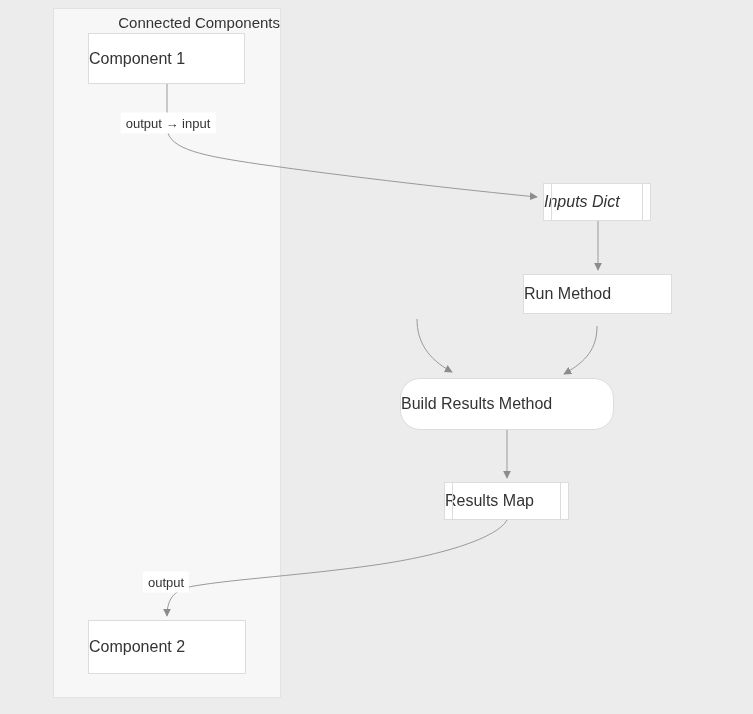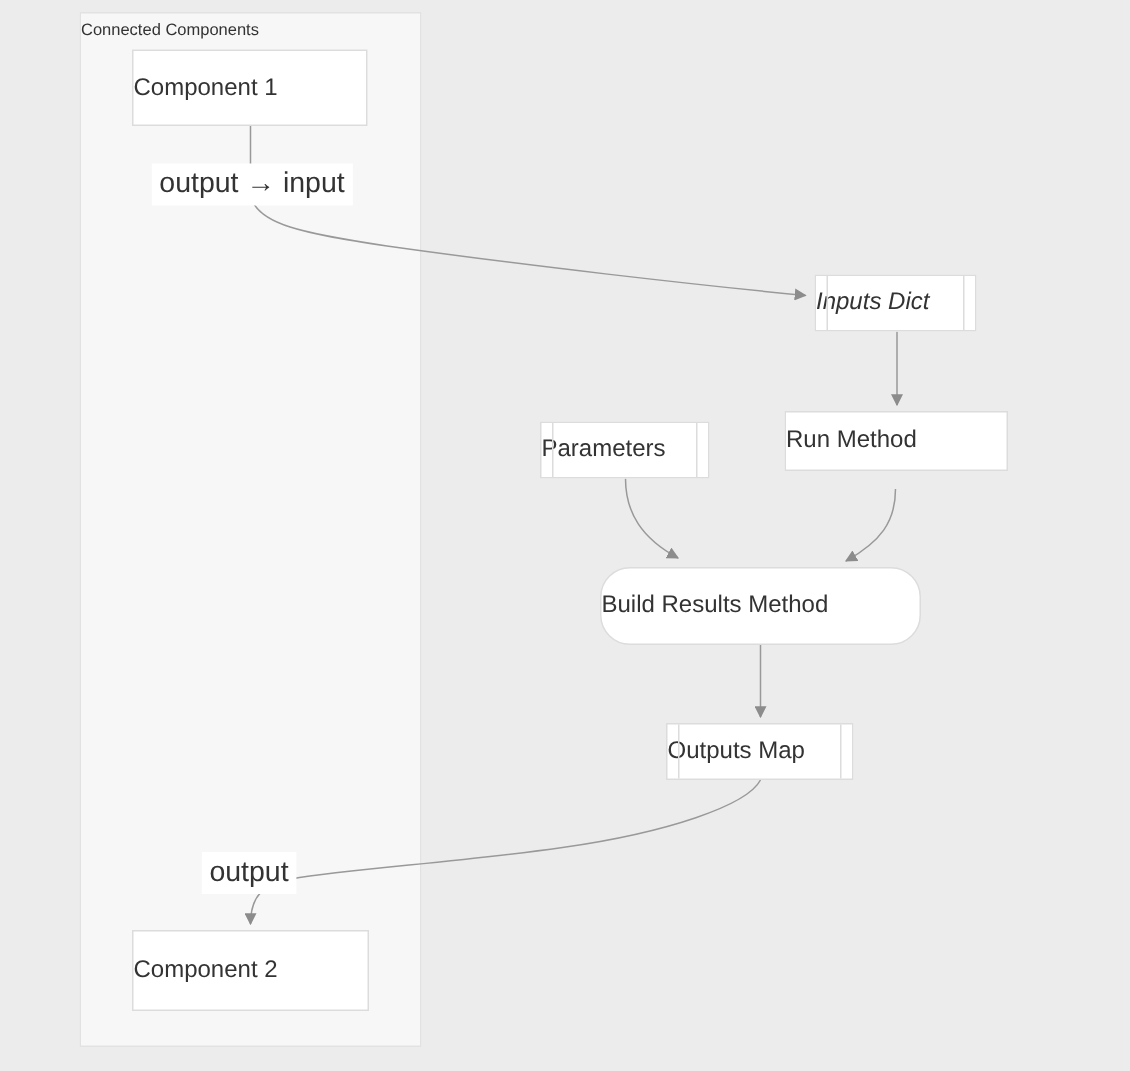--- a/index.html
+++ b/index.html
@@ -24,22 +24,22 @@
 
   .cluster {
     position: absolute;
     background: var(--cluster-bg);
     border: 1px solid var(--cluster-border);
     z-index: 1;
   }
   .cluster-title {
     position: absolute;
     top: 5px; left: 0; right: 0;
-    text-align: left;
-    font-size: 11px;
+    text-align: right;
+    font-size: 15px;
     color: var(--text);
     white-space: nowrap;
   }
 
   #edges {
     position: absolute;
     left: 0; top: 0;
     z-index: 2;
     pointer-events: none;
   }
@@ -65,21 +65,21 @@
     border-left: 1px solid var(--node-border);
   }
   .node.subroutine::before { left: 7px; }
   .node.subroutine::after  { right: 7px; }
 
   .edge-label {
     position: absolute;
     transform: translate(-50%, -50%);
     background: var(--node-bg);
     padding: 3px 5px;
-    font-size: 19px;
+    font-size: 13px;
     white-space: nowrap;
     z-index: 3;
   }
 
   
   #cluster-connected { left: 53px;  top: 8px;   width: 228px; height: 690px; }
   #cluster-component { left: 301px; top: 158px; width: 421px; height: 385px; }
 
   #node-component1    { left: 88px;  top: 33px;  width: 157px; height: 51px; }
   #node-inputs-dict   { left: 543px; top: 183px; width: 108px; height: 38px; font-style: italic; }
@@ -117,34 +117,31 @@
   </svg>
 
   <div class="node" id="node-component1">
     <span>Component 1</span>
   </div>
 
   <div class="node subroutine" id="node-inputs-dict">
     <span>Inputs Dict</span>
   </div>
 
-  <div class="node subroutine" id="node-parameters">
-    <span>Parameters</span>
-  </div>
 
   <div class="node" id="node-run-method">
     <span>Run Method</span>
   </div>
 
   <div class="node" id="node-build-results">
     <span>Build Results Method</span>
   </div>
 
   <div class="node subroutine" id="node-outputs-map">
-    <span>Outputs Map</span>
+    <span>Results Map</span>
   </div>
 
   <div class="node" id="node-component2">
     <span>Component 2</span>
   </div>
 
   <div class="edge-label" id="label-output-input">output → input</div>
 
   <div class="edge-label" id="label-result">output</div>
 

